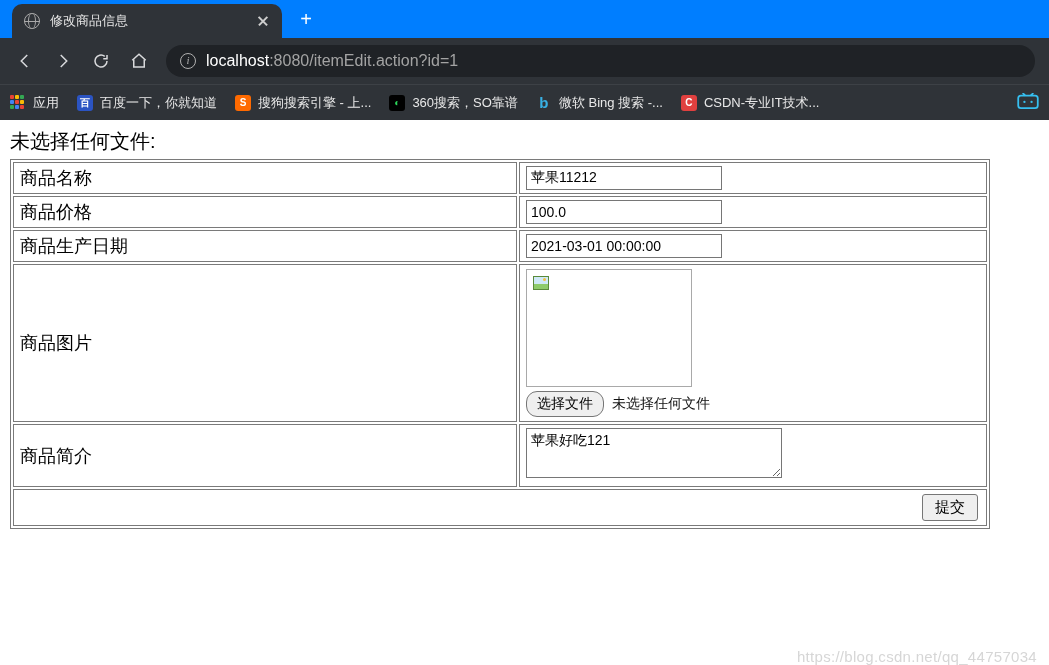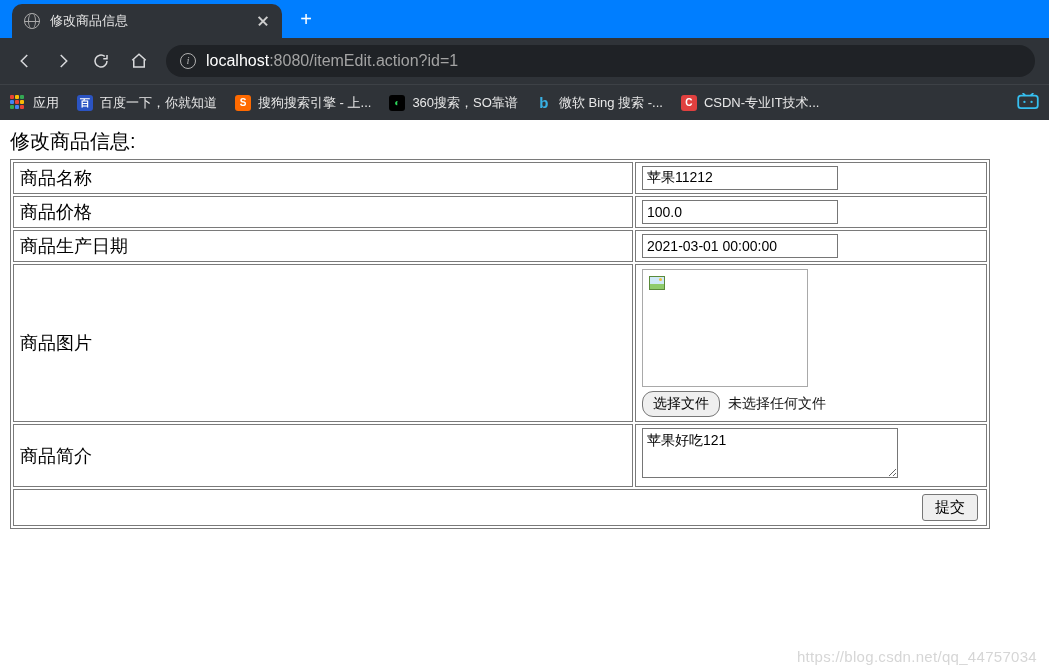--- a/index.html
+++ b/index.html
@@ -163,21 +163,21 @@
       border-spacing: 2px;
       border: 1px solid #7a7a7a;
     }
     table.form-tbl td {
       border: 1px solid #7a7a7a;
       padding: 3px 6px;
       vertical-align: middle;
       background: #fff;
       font-size: 18px;
     }
-    table.form-tbl td.label-cell { width: 620px; }
+    table.form-tbl td.label-cell { width: 504px; }
     input[type=text].field {
       width: 196px;
       height: 24px;
       padding: 1px 4px;
       font-size: 14px;
       font-family: Arial, sans-serif;
       border: 1px solid #767676;
       background: #fff;
     }
     .img-cell { padding: 4px 6px !important; }
@@ -324,21 +324,21 @@
             <line x1="18" y1="0" x2="15" y2="3" stroke="#36bff0" stroke-width="2"></line>
             <circle cx="8" cy="10" r="1.3" fill="#36bff0"></circle>
             <circle cx="16" cy="10" r="1.3" fill="#36bff0"></circle>
           </svg>
       </span>
     </div>
   </div>
 </div>
 
 <div class="page">
-  <div class="page-heading">修改商品信息:</div>
+  <div class="page-heading">未选择任何文件:</div>
 
   <table class="form-tbl">
     <tbody>
         <tr>
       <td class="label-cell">商品名称</td>
       <td>
         <input type="text" class="field" value="苹果11212" style="">
       </td>
     </tr>
     <tr>

